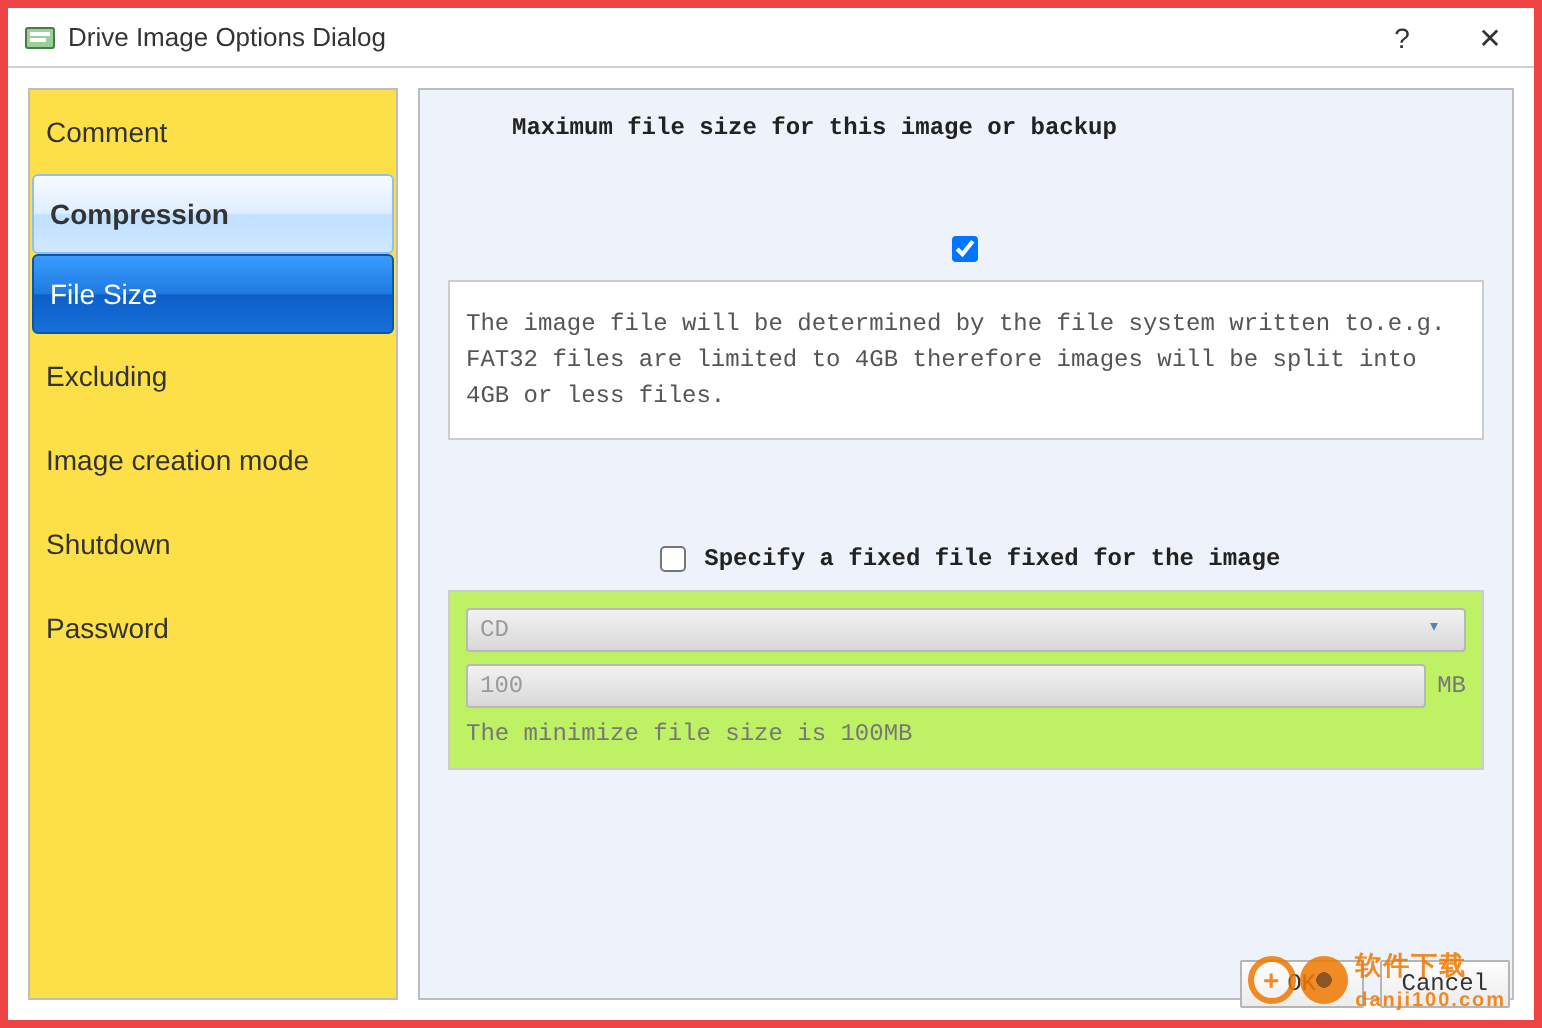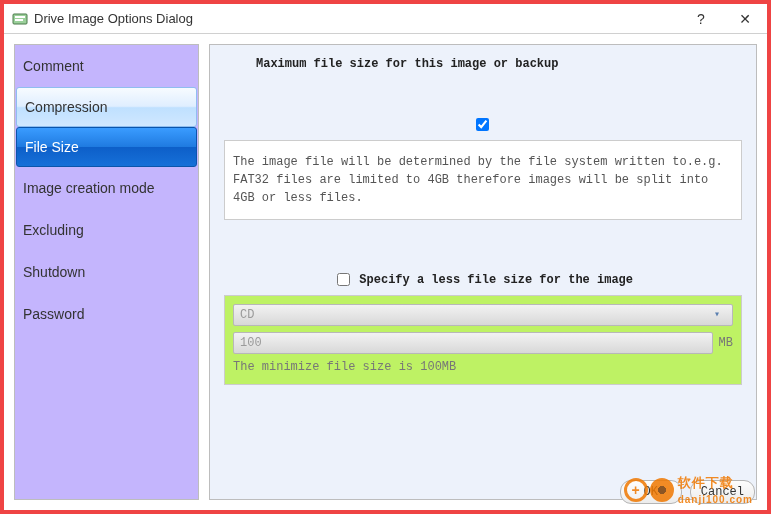--- a/index.html
+++ b/index.html
@@ -48,40 +48,41 @@
     cursor: pointer;
   }
   .body {
     flex: 1;
     display: flex;
     padding: 10px;
     gap: 10px;
   }
   .sidebar {
     width: 185px;
-    background: #c4b5fd;
+    background: #fde047;
     position: relative;
     border: 1px solid #bdbdbd;
   }
   .sidebar-item {
     height: 42px;
     display: flex;
     align-items: center;
     padding-left: 8px;
     font-size: 14px;
     color: #333;
     cursor: pointer;
     position: relative;
   }
   .sidebar-item.hovered {
     background: linear-gradient(#f7fbff 0%, #dfeeff 48%, #bfe0ff 52%, #d0e8ff 100%);
     border: 1px solid #8fbef0;
     border-radius: 3px;
     margin: 0 1px;
     height: 40px;
+    font-weight: bold;
   }
   .sidebar-item.selected {
     background: linear-gradient(#3a9cff 0%, #1f7ae0 50%, #0d5fc9 51%, #1670d8 100%);
     color: #fff;
     border: 1px solid #0b55aa;
     border-radius: 3px;
     margin: 0 1px;
     height: 40px;
   }
   .content {
@@ -171,21 +172,21 @@
     right: 16px;
     bottom: 10px;
     display: flex;
     gap: 8px;
     align-items: center;
   }
   .btn {
     height: 24px;
     min-width: 62px;
     border: 1px solid #b5b5b5;
-    border-radius: 11px;
+    border-radius: 1px;
     background: linear-gradient(#fdfdfd, #ececec);
     font-family: "Courier New", monospace;
     font-size: 12px;
     color: #333;
     display: inline-flex;
     align-items: center;
     justify-content: center;
     cursor: pointer;
     padding: 0 10px;
   }
@@ -246,44 +247,44 @@
       <div class="sidebar-item">
         <span>Comment</span>
       </div>
       <div class="sidebar-item hovered">
         <span>Compression</span>
       </div>
       <div class="sidebar-item selected">
         <span>File Size</span>
       </div>
       <div class="sidebar-item">
+        <span>Excluding</span>
+      </div>
+      <div class="sidebar-item">
         <span>Image creation mode</span>
-      </div>
-      <div class="sidebar-item">
-        <span>Excluding</span>
       </div>
       <div class="sidebar-item">
         <span>Shutdown</span>
       </div>
       <div class="sidebar-item">
         <span>Password</span>
       </div>
     </div>
 
     <div class="content">
       <div class="mono heading">Maximum file size for this image or backup</div>
 
       <div class="checkbox-row">
         <input type="checkbox" class="checkbox-input" checked="" style="">
       </div>
       <div class="infobox">The image file will be determined by the file system written to.e.g. FAT32 files are limited to 4GB therefore images will be  split into 4GB or less files.</div>
 
       <div class="checkbox-row">
         <input type="checkbox" class="checkbox-input" style="">
-        <span class="mono">Specify a less file size for the image</span>
+        <span class="mono">Specify a fixed file fixed for the image</span>
       </div>
       <div class="formbox">
         <div class="disabled-field">
           <span>CD</span>
           <span class="chev">▾</span>
         </div>
         <div class="size-row">
           <div class="disabled-field">
             <span>100</span>
           </div>

